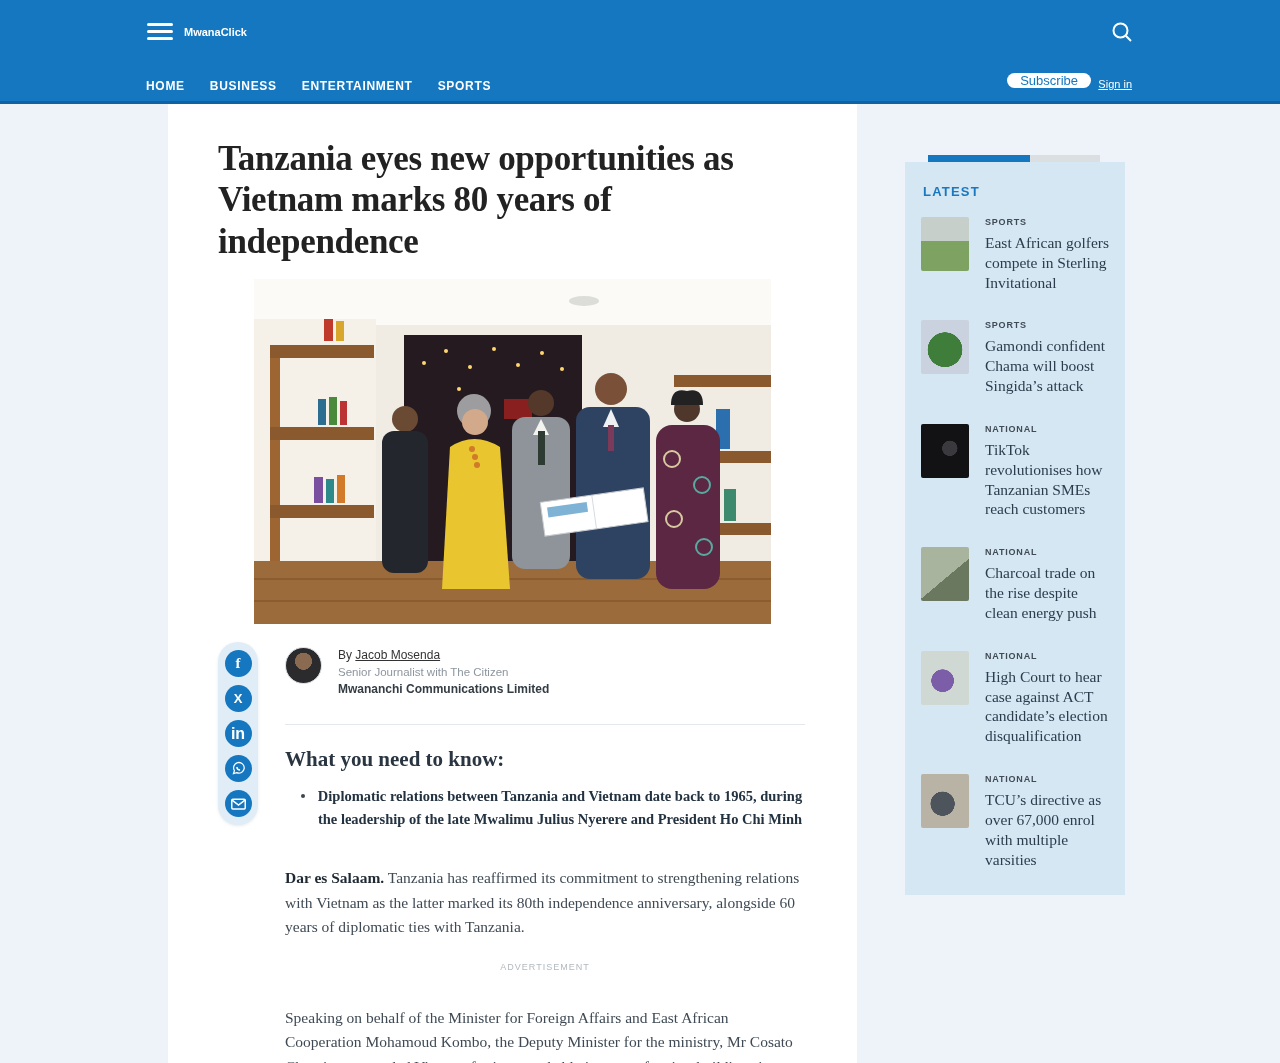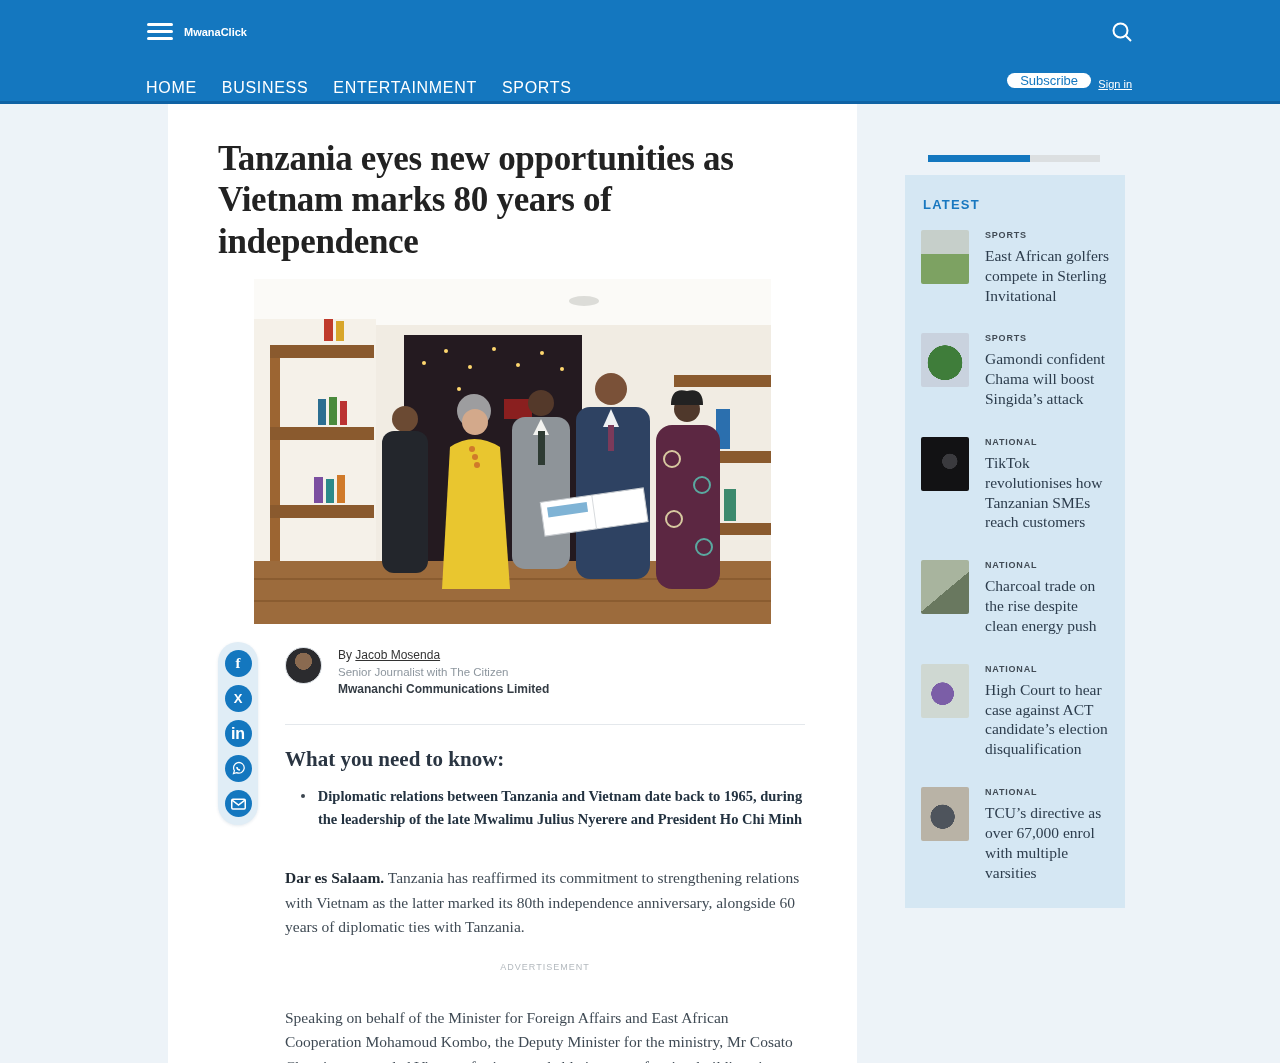--- a/index.html
+++ b/index.html
@@ -12,21 +12,21 @@
             background:#1477bf; border-bottom:3px solid #0f62a4; }
   .hamburger { position:absolute; left:147px; top:23px; width:26px; height:17px; cursor:pointer; }
   .hamburger span { display:block; height:3px; background:#fff; border-radius:2px; margin-bottom:4px; }
   .brand { position:absolute; left:184px; top:26px; color:#fff; font-size:11px; font-weight:bold; cursor:pointer; }
   .logo { position:absolute; left:50%; top:11px; transform:translateX(-50%); display:flex; align-items:flex-start;
           color:#fff; font-family:"Liberation Serif", serif; cursor:pointer; white-space:nowrap; }
   .logo .the { font-size:21px; font-weight:bold; letter-spacing:1px; margin:5px 7px 0 0; }
   .logo .citizen { font-size:38px; font-weight:bold; letter-spacing:1px; }
   .search-btn { position:absolute; right:146px; top:20px; width:24px; height:24px; cursor:pointer; }
   .nav { position:absolute; left:146px; top:79px; display:flex; gap:25px; }
-  .nav span { color:#fff; font-size:16px; font-weight:normal; letter-spacing:.7px; cursor:pointer; }
+  .nav span { color:#fff; font-size:12px; font-weight:bold; letter-spacing:.7px; cursor:pointer; }
   .subscribe { position:absolute; right:189px; top:73px; background:#fff; color:#1477bf;
                font-size:13px; padding:0 13px; border-radius:13px; border:none; cursor:pointer; }
   .signin { position:absolute; right:148px; top:78px; color:#fff; font-size:11px;
             text-decoration:underline; cursor:pointer; }
 
   
   .article-card { position:absolute; left:168px; top:104px; width:689px; height:959px; background:#fff; }
   .article-head { padding:34px 60px 0 50px; }
   h1.title { font-family:"Liberation Serif", serif; font-size:35px; line-height:1.18;
              color:#222; font-weight:bold; letter-spacing:-.3px; }
@@ -71,21 +71,21 @@
                display:flex; align-items:center; justify-content:center; cursor:pointer;
                font-size:13px; font-weight:bold; }
   .share-btn.fb { font-family:"Liberation Serif", serif; font-size:15px; }
   .share-btn.li { font-size:16px; }
 
   
   .sidebar { position:absolute; left:905px; top:155px; width:220px; }
   .tabbar { margin-left:23px; width:172px; height:7px; display:flex; cursor:pointer; }
   .tabbar .seg-active { width:102px; background:#1477bf; }
   .tabbar .seg-rest { flex:1; background:#dcdfe1; }
-  .side-panel { margin-top:13px; background:#d5e7f3; padding:22px 0 14px; }
+  .side-panel { margin-top:0; background:#d5e7f3; padding:22px 0 14px; }
   .side-heading { margin:0 0 18px 18px; color:#1878c0; font-size:13px; font-weight:bold;
                   letter-spacing:1.2px; }
   .side-item { display:flex; gap:16px; padding:0 16px; margin-bottom:28px; cursor:pointer; }
   .thumb { flex:none; width:48px; height:54px; border-radius:2px; }
   .t1 { background:linear-gradient(#c6cfca 0 45%, #7da262 45% 100%); }
   .t2 { background:radial-gradient(circle at 50% 55%, #3f7d3a 0 45%, #c9d2de 46% 100%); }
   .t3 { background:radial-gradient(circle at 60% 45%, #3a3a3e 0 18%, #121214 19% 100%); }
   .t4 { background:linear-gradient(140deg, #a8b49e 0 55%, #69785f 55% 100%); }
   .t5 { background:radial-gradient(circle at 45% 55%, #7b5ea7 0 28%, #cfd8d2 29% 100%); }
   .t6 { background:radial-gradient(circle at 45% 55%, #4e545c 0 30%, #b9b3a6 31% 100%); }

